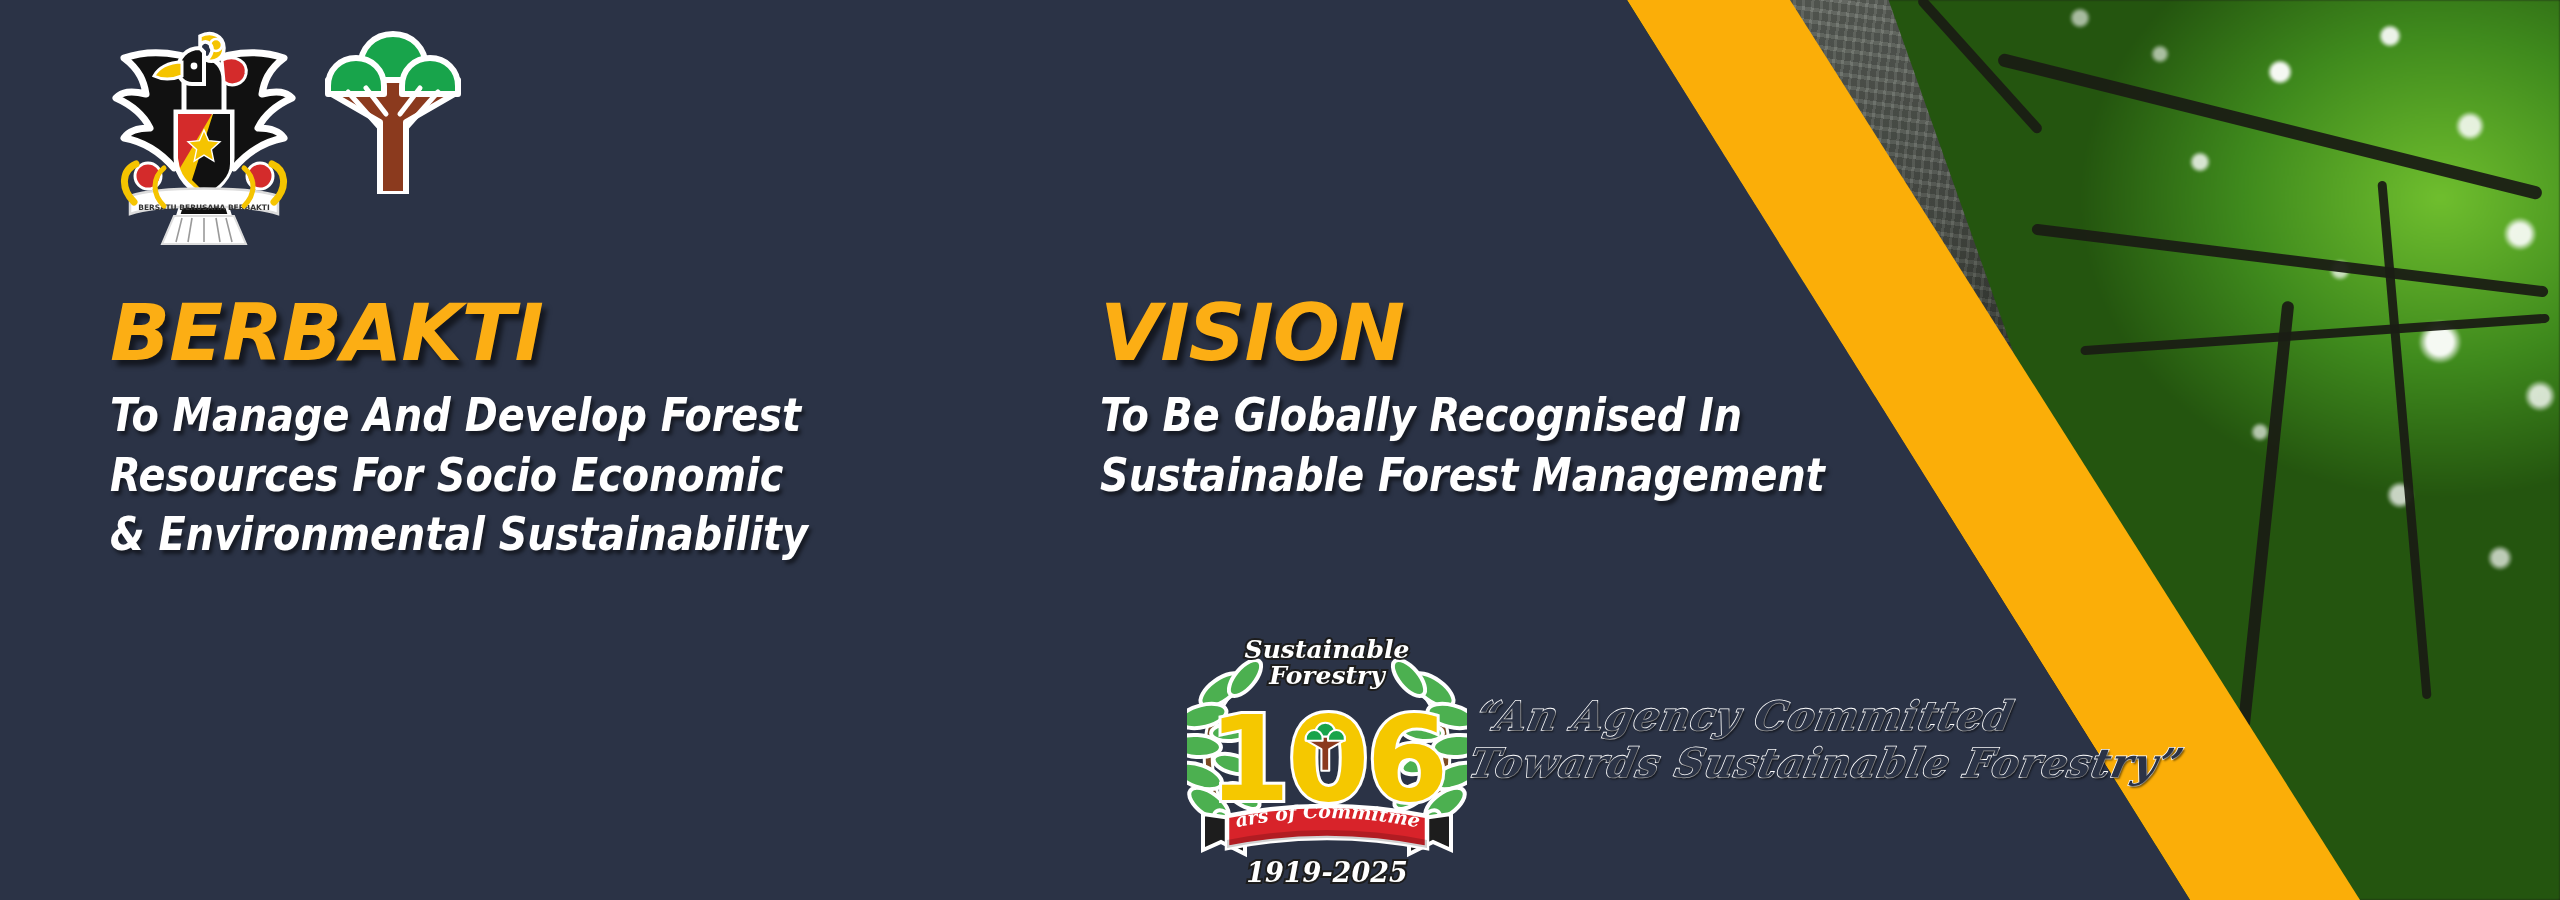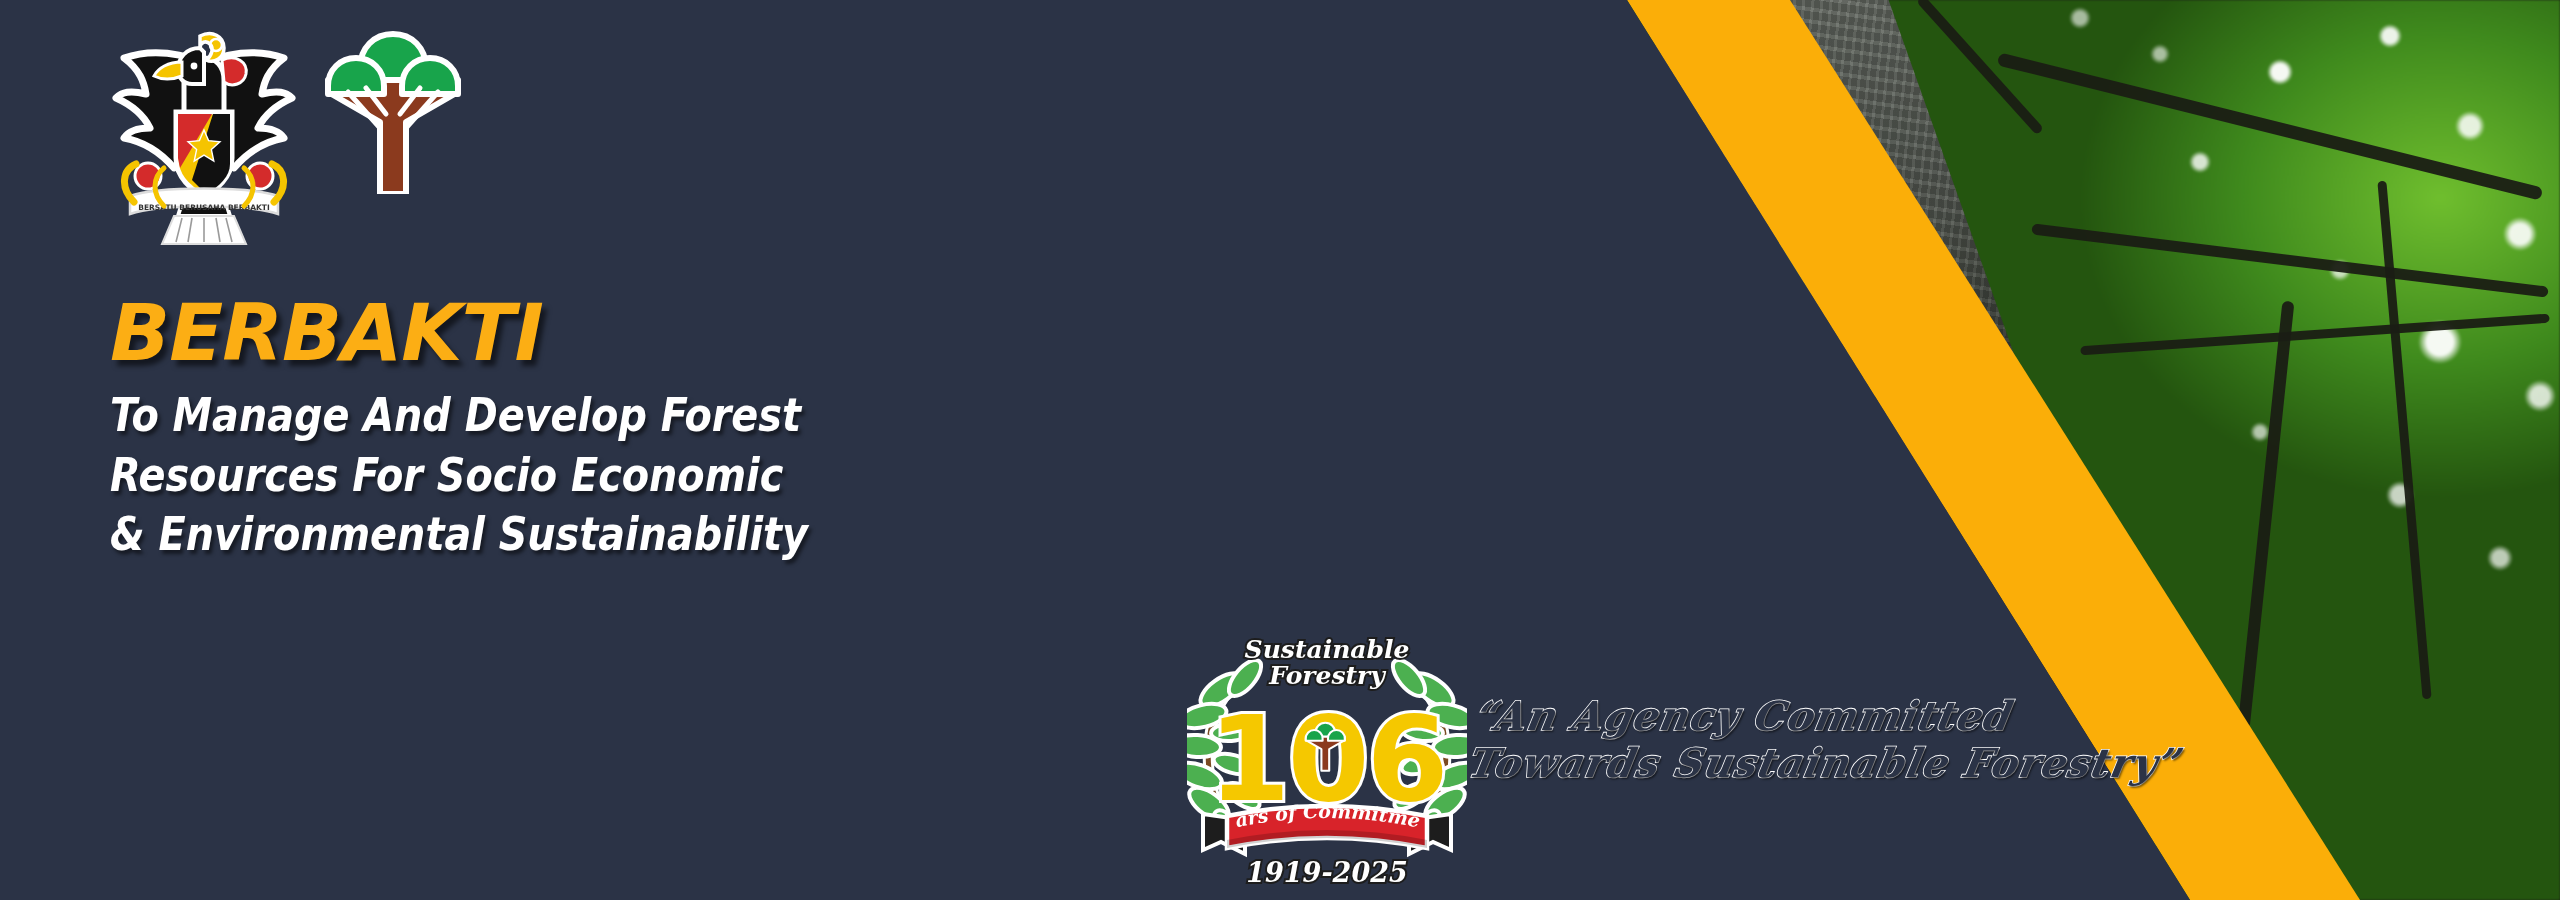--- a/index.html
+++ b/index.html
@@ -232,20 +232,25 @@
     </svg>
   </div>
 
   <div class="col col-mission">
     <div class="heading">BERBAKTI</div>
     <div class="body-line">To Manage And Develop Forest</div>
     <div class="body-line">Resources For Socio Economic</div>
     <div class="body-line">&amp; Environmental Sustainability</div>
   </div>
 
+  <div class="col col-vision">
+    <div class="heading">VISION</div>
+    <div class="body-line">To Be Globally Recognised In</div>
+    <div class="body-line">Sustainable Forest Management</div>
+  </div>
 
   <div class="badge">
     <svg width="280" height="262" viewBox="0 0 280 262">
       <defs>
         <path id="arcTop" d="M30 150 A110 118 0 0 1 250 150"></path>
         <path id="arcRibbon" d="M46 196 Q140 176 234 196"></path>
       </defs>
 
       <g>
         <path d="M38 64 C16 96 14 152 42 194" fill="none" stroke="#ffffff" stroke-width="11" stroke-linecap="round"></path>

